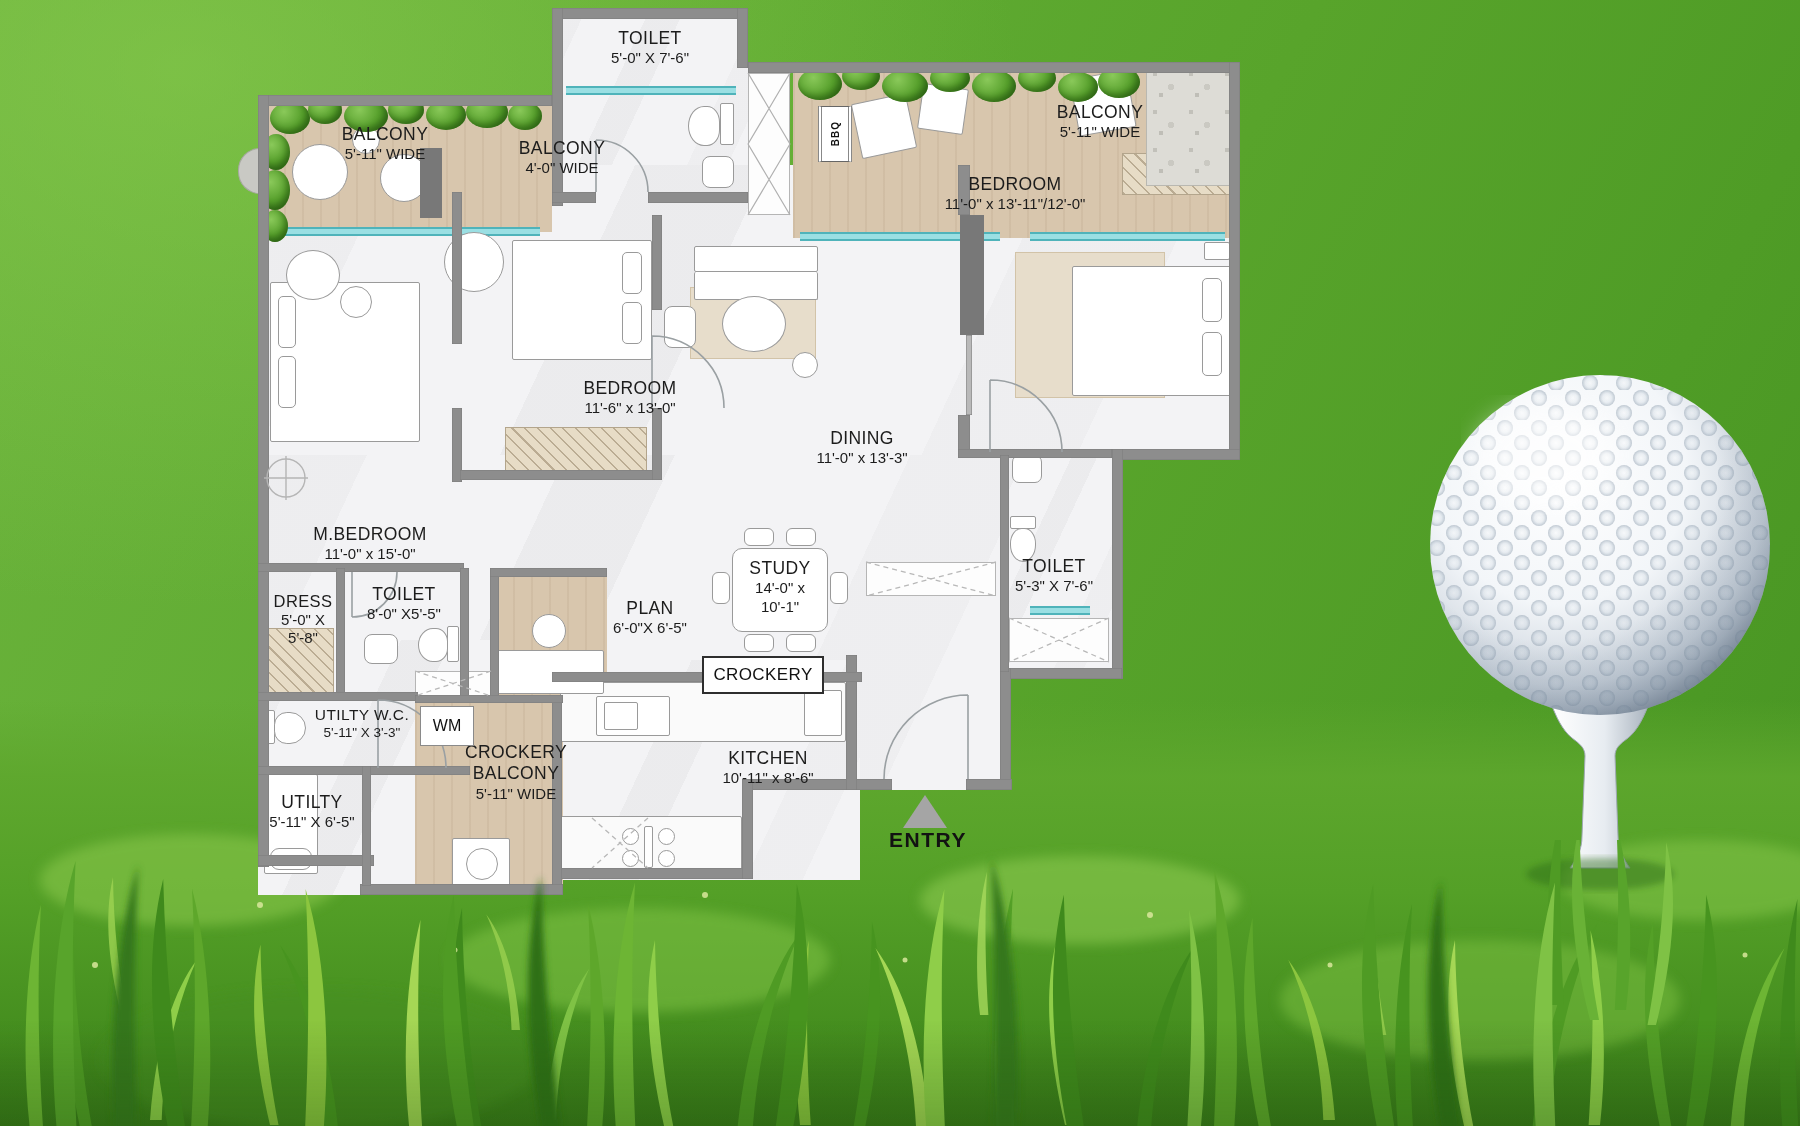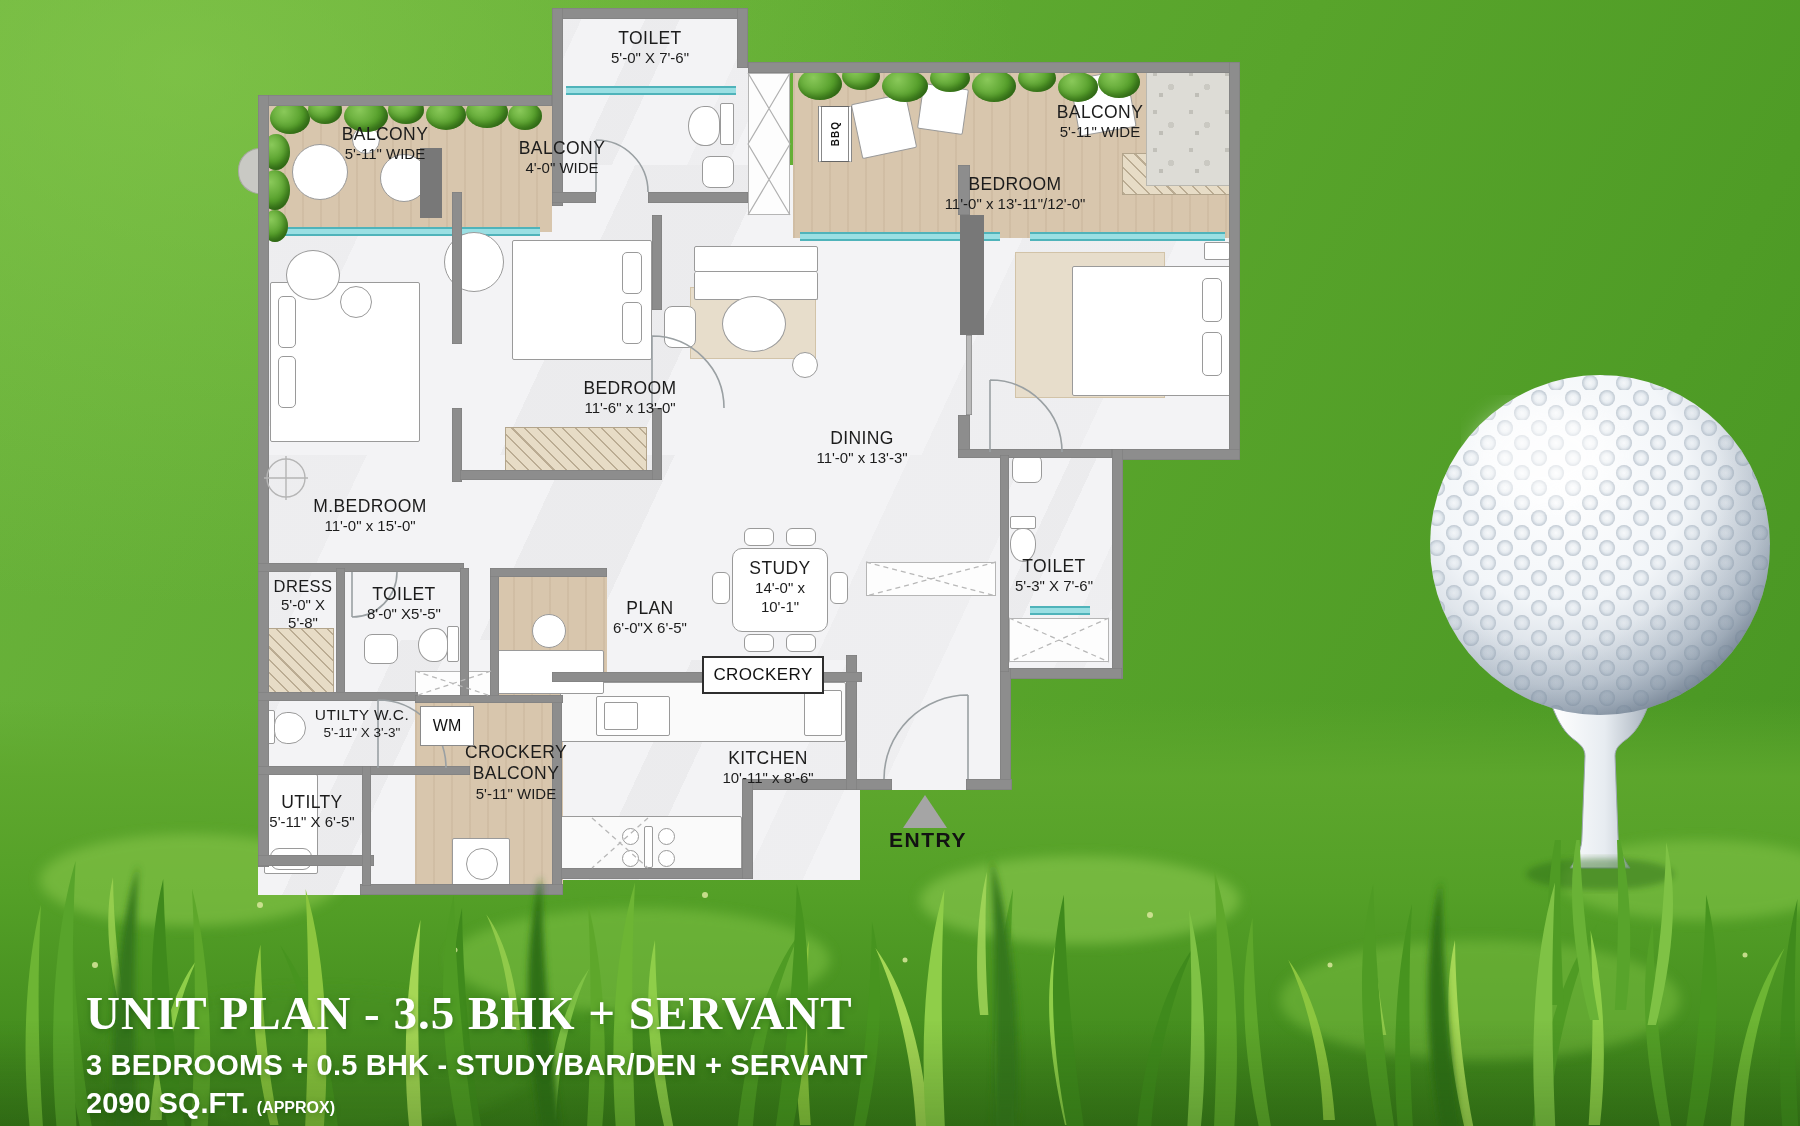--- a/index.html
+++ b/index.html
@@ -327,25 +327,25 @@
       <span class="dm">11'-0" x 13'-11"/12'-0"</span>
     </div>
     <div class="lbl" style="left:630px;top:378px;width:180px">
       <span class="nm">BEDROOM</span>
       <span class="dm">11'-6" x 13'-0"</span>
     </div>
     <div class="lbl" style="left:862px;top:428px;width:180px">
       <span class="nm">DINING</span>
       <span class="dm">11'-0" x 13'-3"</span>
     </div>
-    <div class="lbl" style="left:370px;top:496px;width:210px">
+    <div class="lbl" style="left:370px;top:524px;width:210px">
       <span class="nm">M.BEDROOM</span>
       <span class="dm">11'-0" x 15'-0"</span>
     </div>
-    <div class="lbl" style="left:303px;top:576px;width:72px">
+    <div class="lbl" style="left:303px;top:591px;width:72px">
       <span class="nm" style="font-size:16.5px">DRESS</span>
       <span class="dm">5'-0" X 5'-8"</span>
     </div>
     <div class="lbl" style="left:404px;top:584px;width:120px">
       <span class="nm">TOILET</span>
       <span class="dm">8'-0" X5'-5"</span>
     </div>
     <div class="lbl" style="left:650px;top:598px;width:110px">
       <span class="nm">PLAN</span>
       <span class="dm">6'-0"X 6'-5"</span>
@@ -459,19 +459,14 @@
     </g>
     <g filter="url(#fb3)">
       <use href="#fb1" transform="translate(120,1210) scale(1.5)" fill="#35771a"></use>
       <use href="#fb2" transform="translate(560,1220) scale(1.6)" fill="#2f7016"></use>
       <use href="#fb1" transform="translate(1010,1215) scale(1.55) scale(-1,1)" fill="#35771a"></use>
       <use href="#fb2" transform="translate(1460,1225) scale(1.6)" fill="#2f7016"></use>
     </g>
     <rect x="0" y="1020" width="1800" height="106" fill="url(#gdark)"></rect>
   </svg>
 
-  <div class="caption">
-    <div class="cap1">UNIT PLAN - 3.5 BHK + SERVANT</div>
-    <div class="cap2">3 BEDROOMS + 0.5 BHK - STUDY/BAR/DEN + SERVANT</div>
-    <div class="cap3"><span>2090 SQ.FT.</span><span class="note">(APPROX)</span></div>
-  </div>
 
 </div>
 
 </body></html>

